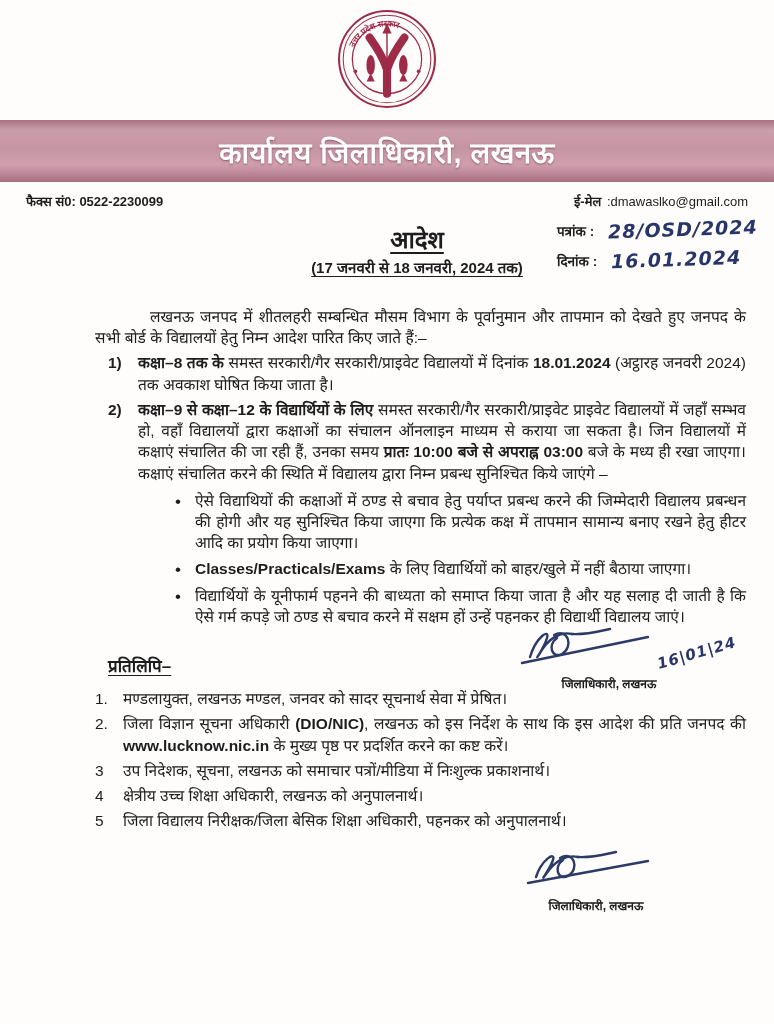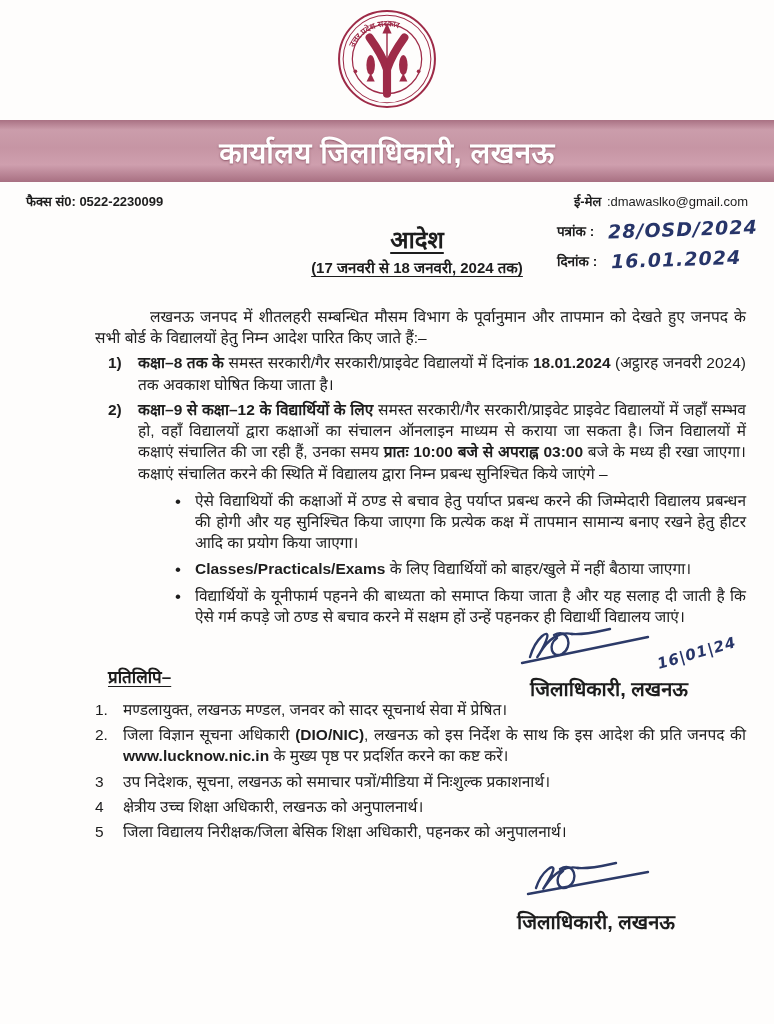--- a/index.html
+++ b/index.html
@@ -59,21 +59,21 @@
   .closing { text-indent:55px; margin:7px 0 0; }
   
   .sig-block { width:262px; margin:-8px 6px 0 auto; text-align:center; position:relative; }
   .sig-art { position:relative; height:52px; }
   .sig-art svg { position:absolute; left:42px; top:2px; }
   .sig-date {
     position:absolute; right:2px; top:20px; transform:rotate(-16deg);
     font-size:15px;
   }
   .sig-name { font-size:15.5px; margin-top:-6px; }
-  .sig-desig { font-size:20px; font-weight:bold; margin-top:1px; }
+  .sig-desig { font-size:12px; font-weight:bold; margin-top:1px; }
   
   .copies-heading {
     font-size:17px; font-weight:bold; margin:2px 0 6px 13px;
     text-decoration:underline; text-underline-offset:3px; display:inline-block;
   }
   .citem { display:flex; gap:10px; margin:4px 0; }
   .cnum { min-width:18px; }
   .ctext { flex:1; text-align:justify; }
   .foot-sig { width:240px; margin:14px 30px 0 auto; text-align:center; }
   .foot-sig .sig-art svg { left:46px; }

